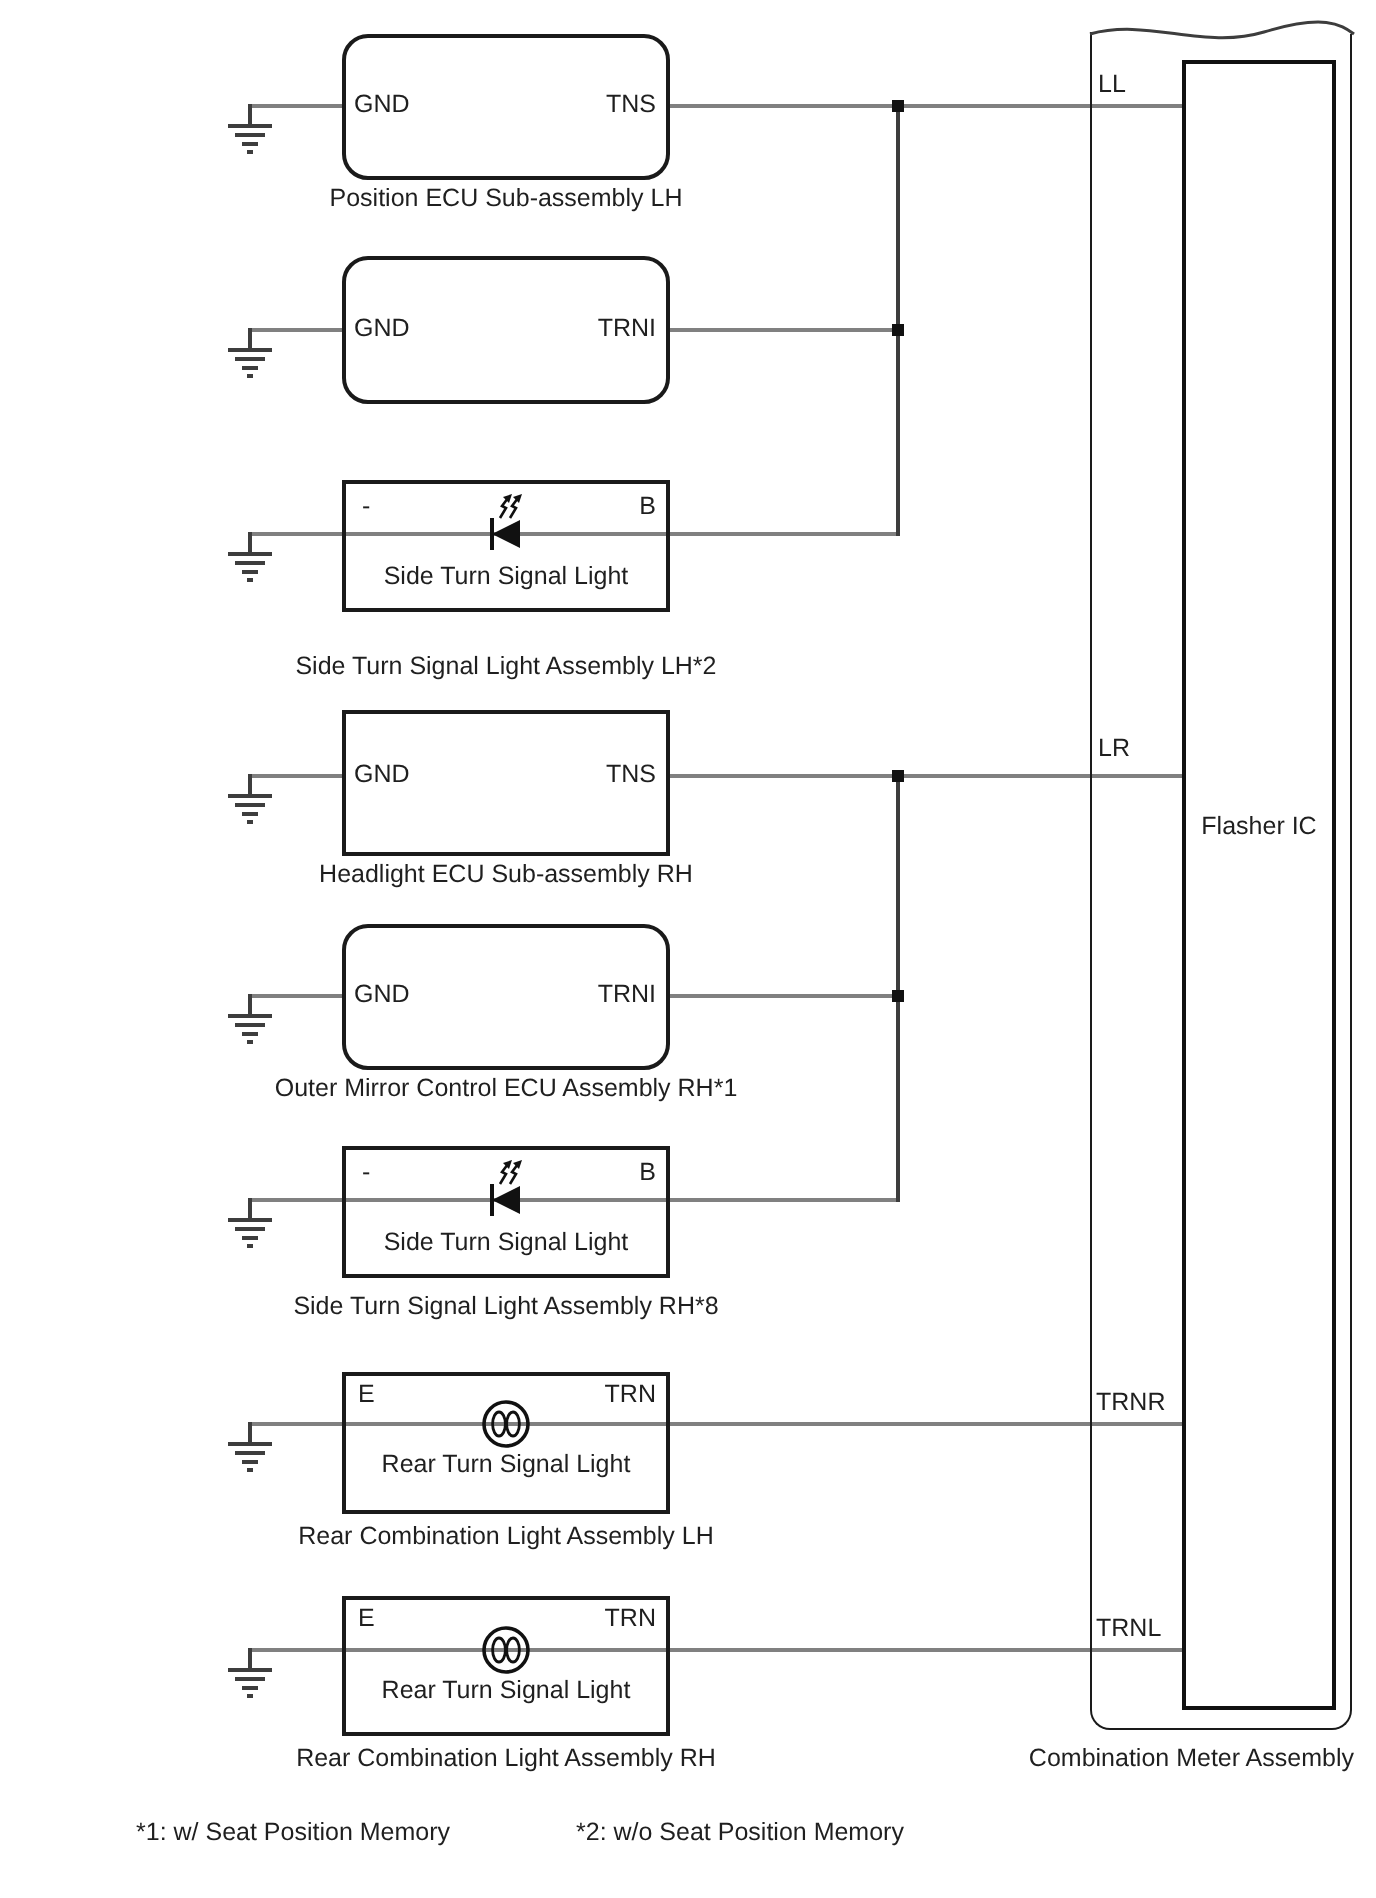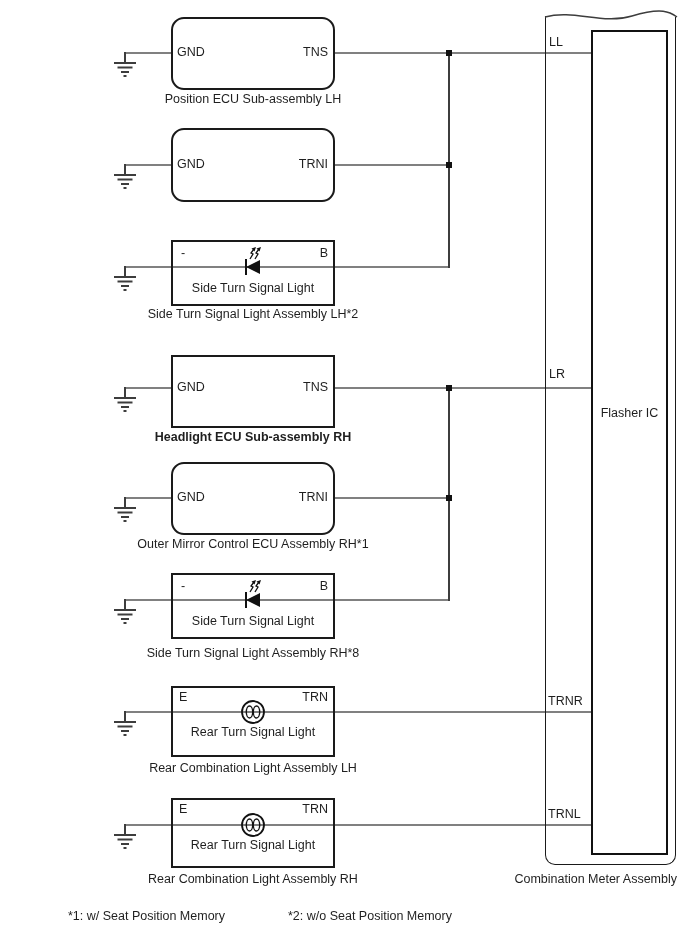--- a/index.html
+++ b/index.html
@@ -134,26 +134,26 @@
   <div class="lbl tr" style="left:228px;top:246px;width:100px;">B</div>
   <svg class="icon" style="left:235px;top:245px;" width="36" height="36">
     <line x1="11" y1="14" x2="11" y2="30" stroke="#111" stroke-width="2"></line>
     <polygon points="11,22 25,15 25,29" fill="#111"></polygon>
     <path d="M15,14 L18,9 L16,8 L19,4" stroke="#111" stroke-width="1.3" fill="none"></path>
     <polygon points="21,2 16.5,3.5 19.5,6.5" fill="#111"></polygon>
     <path d="M20,14 L23,9 L21,8 L24,4" stroke="#111" stroke-width="1.3" fill="none"></path>
     <polygon points="26,2 21.5,3.5 24.5,6.5" fill="#111"></polygon>
   </svg>
   <div class="lbl cap" style="left:171px;top:281px;width:164px;">Side Turn Signal Light</div>
-  <div class="lbl cap" style="left:103px;top:307px;width:300px;">Side Turn Signal Light Assembly LH*2</div>
+  <div class="lbl cap" style="left:103px;top:326px;width:300px;">Side Turn Signal Light Assembly LH*2</div>
 
   <div class="box" style="left:171px;top:355px;width:164px;height:73px;"></div>
   <div class="lbl" style="left:177px;top:380px;">GND</div>
   <div class="lbl tr" style="left:228px;top:380px;width:100px;">TNS</div>
-  <div class="lbl cap" style="left:103px;top:430px;width:300px;font-weight:bold;">Headlight ECU Sub-assembly RH</div>
+  <div class="lbl cap" style="left:103px;top:430px;width:300px;">Headlight ECU Sub-assembly RH</div>
 
   <div class="box rounded" style="left:171px;top:462px;width:164px;height:73px;"></div>
   <div class="lbl" style="left:177px;top:490px;">GND</div>
   <div class="lbl tr" style="left:228px;top:490px;width:100px;">TRNI</div>
   <div class="lbl cap" style="left:103px;top:537px;width:300px;">Outer Mirror Control ECU Assembly RH*1</div>
 
   <div class="box" style="left:171px;top:573px;width:164px;height:66px;"></div>
   <div class="lbl" style="left:181px;top:579px;">-</div>
   <div class="lbl tr" style="left:228px;top:579px;width:100px;">B</div>
   <svg class="icon" style="left:235px;top:578px;" width="36" height="36">

